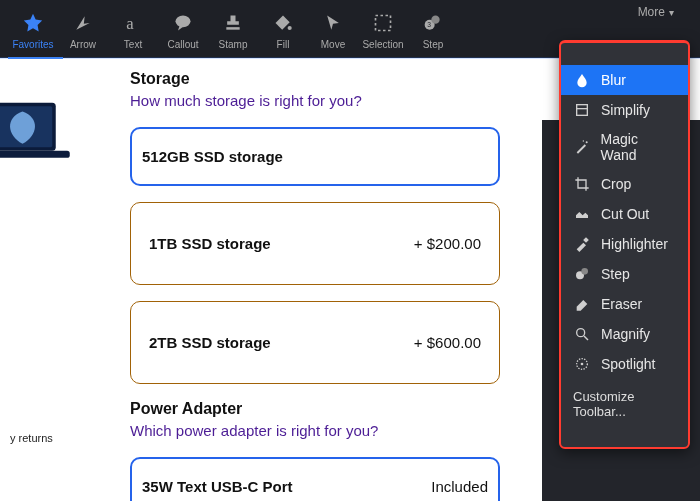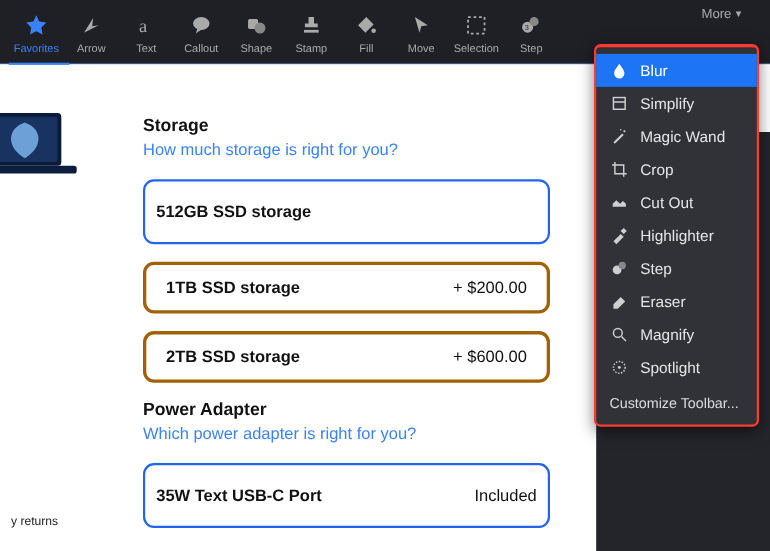--- a/index.html
+++ b/index.html
@@ -17,29 +17,29 @@
   .more-arrow { font-size: 10px; color: #aaa; }
 
   
   .page { position: absolute; top: 60px; left: 0; right: 0; bottom: 0; background: #ffffff; }
   .page-inner { position: absolute; top: 0; left: 0; right: 0; bottom: 0; display: flex; align-items: center; }
   .left-col { width: 80px; height: 100%; position: relative; }
   .laptop-img { position: absolute; top: 35px; left: -30px; width: 105px; height: 80px; }
   .right-col { flex: 1; padding: 25px 20px 0 50px; position: relative; }
 
   .section-title { font-size: 16px; font-weight: 600; color: #111; margin-bottom: 4px; }
-  .section-link { font-size: 15px; color: #3b82f6; margin-bottom: 18px; display: inline-block; cursor: pointer; }
-  .option-card { border: 3px solid #a16207; border-radius: 10px; padding: 12px 18px; margin-bottom: 16px; display: flex; justify-content: space-between; align-items: center; font-size: 15px; color: #111; width: 370px; cursor: pointer; }
+  .section-link { font-size: 15px; color: #4c1d95; margin-bottom: 18px; display: inline-block; cursor: pointer; }
+  .option-card { border: 1px solid #a16207; border-radius: 10px; padding: 32px 18px; margin-bottom: 16px; display: flex; justify-content: space-between; align-items: center; font-size: 15px; color: #111; width: 370px; cursor: pointer; }
   .option-card.selected { border: 2px solid #2563eb; padding: 19px 10px; }
   .option-card .label { font-weight: 600; }
   .option-card .price { color: #111; }
   .returns { position: absolute; left: -70px; top: 387px; font-size: 11px; color: #222; }
 
   
-  .dropdown { position: absolute; top: 40px; right: 10px; width: 150px; background: #303238; color: #e6e6e6; border-radius: 6px; padding: 6px 0; box-shadow: 0 4px 14px rgba(0,0,0,0.5); border: 2px solid #ff3b30; border-top-width: 3px; }
+  .dropdown { position: absolute; top: 40px; right: 10px; width: 131px; background: #303238; color: #e6e6e6; border-radius: 6px; padding: 22px 0; box-shadow: 0 4px 14px rgba(0,0,0,0.5); border: 2px solid #ff3b30; border-top-width: 3px; }
   .dropdown .item { display: flex; align-items: center; gap: 10px; padding: 6px 12px; font-size: 14px; cursor: pointer; }
   .dropdown .item.highlight { background: #1d74f5; color: #fff; }
   .dropdown .item .mi { width: 18px; height: 18px; display: flex; align-items: center; justify-content: center; color: #cfcfcf; }
   .dropdown .item.highlight .mi { color: #fff; }
   .dropdown .customize { padding: 10px 12px 6px 12px; font-size: 13px; color: #ddd; cursor: pointer; }
 
   
   .side-panel { position: absolute; top: 60px; right: 0; width: 158px; bottom: 0; background: #23252b; }
 
   svg { display: block; }
@@ -75,29 +75,20 @@
       <span>Text</span>
     </div>
     <div class="tool">
       <span class="tool-icon">
         <svg width="20" height="20" viewBox="0 0 24 24" fill="#aaa">
             <ellipse cx="12" cy="10" rx="9" ry="7"></ellipse>
             <path d="M8 15 L6 21 L13 16 Z"></path>
           </svg>
       </span>
       <span>Callout</span>
-    </div>
-    <div class="tool">
-      <span class="tool-icon">
-        <svg width="22" height="20" viewBox="0 0 24 24" fill="#aaa">
-            <rect x="3" y="5" width="11" height="11" rx="2"></rect>
-            <circle cx="16" cy="15" r="6" fill="#888"></circle>
-          </svg>
-      </span>
-      <span>Shape</span>
     </div>
     <div class="tool">
       <span class="tool-icon">
         <svg width="20" height="20" viewBox="0 0 24 24" fill="#aaa">
             <path d="M9 3h6v7h4v4H5v-4h4z"></path>
             <rect x="4" y="17" width="16" height="3"></rect>
           </svg>
       </span>
       <span>Stamp</span>
     </div>

